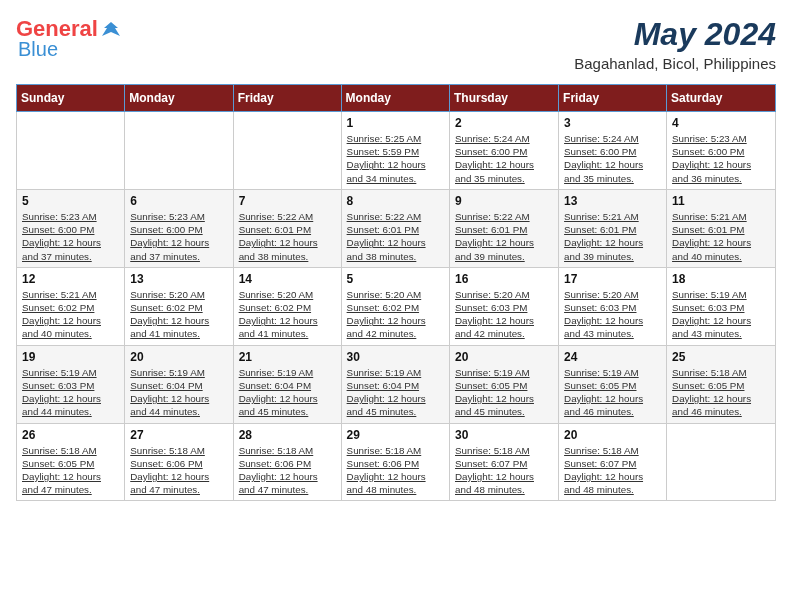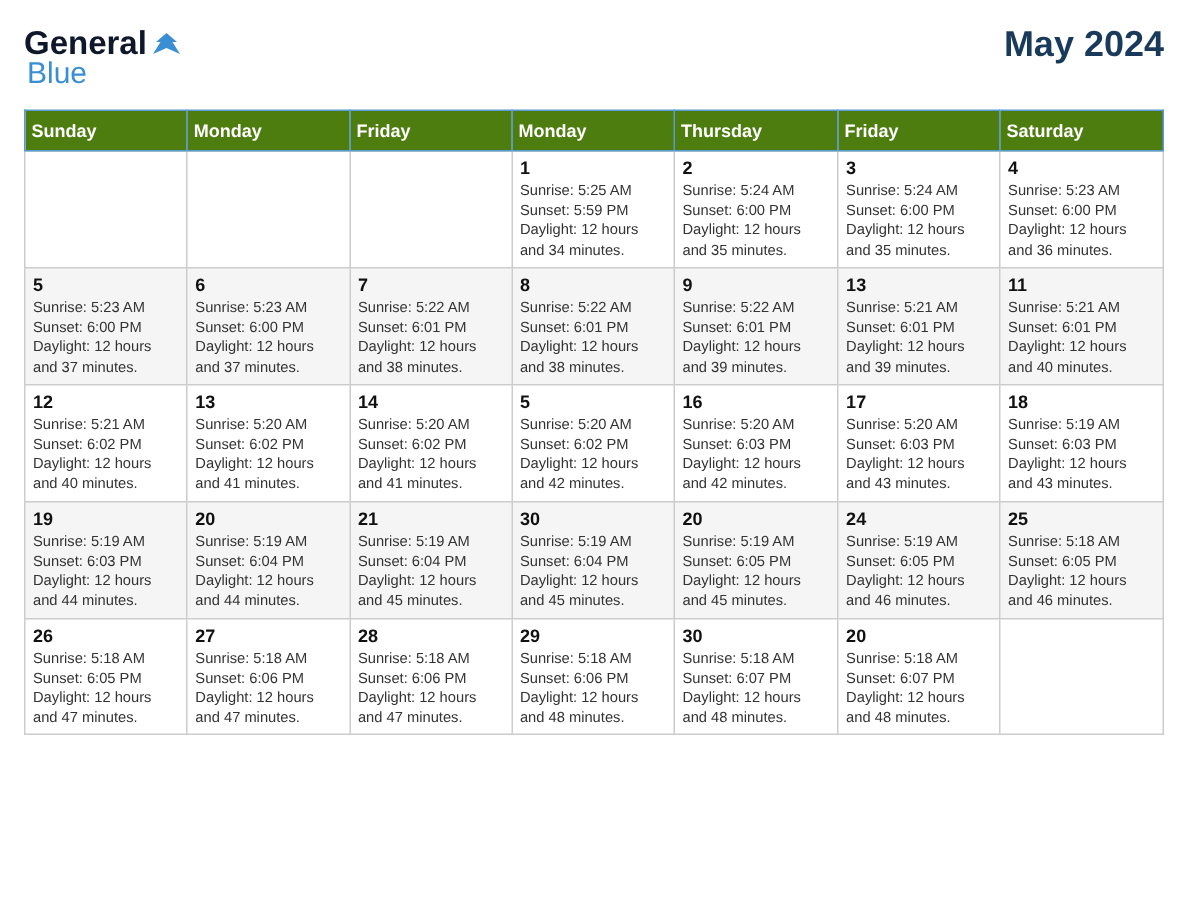--- a/index.html
+++ b/index.html
@@ -18,36 +18,37 @@
     }
     .logo {
       display: flex;
       flex-direction: column;
       align-items: flex-start;
     }
     .title-area {
       text-align: right;
     }
     .month-title {
-      font-size: 24px;
+      font-size: 32px;
       font-weight: bold;
       color: #1a3a5c;
+      font-style: italic;
     }
     .location-title {
       font-size: 15px;
       color: #333;
       margin-top: 2px;
     }
     table {
       width: 100%;
       border-collapse: collapse;
       font-size: 10.5px;
     }
     thead tr th {
-      background: #4d7c0f;
+      background: #7f1d1d;
       color: #fff;
       font-size: 12px;
       font-weight: bold;
       padding: 6px 4px;
       text-align: left;
       border: 1px solid #5a9ad4;
       margin-top: 44px;
     }
     tbody tr td {
       border: 1px solid #ccc;
@@ -63,40 +64,42 @@
     .day-number {
       font-weight: bold;
       font-size: 12px;
       margin-bottom: 2px;
       color: #111;
     }
     .day-info {
       font-size: 9.8px;
       color: #333;
       line-height: 1.35;
+      text-decoration: underline;
     }
     .empty-cell {
       background: #fff !important;
     }
   </style>
 </head>
 <body>
 
 <div class="header-area">
   <div class="logo">
     <div style="display:flex;align-items:center;gap:2px;">
-      <span style="font-size:22px;font-weight:bold;color:#0f172a;">General</span>
+      <span style="font-size:22px;font-weight:bold;color:#ef4444;">General</span>
       <svg width="22" height="22" viewBox="0 0 22 22">
         <polygon points="11,4 18,10 15,10 20,18 11,14 2,18 7,10 4,10" fill="#3a8fd4"></polygon>
       </svg>
     </div>
     <div style="font-size:20px;font-weight:normal;color:#3a8fd4;margin-top:-4px;margin-left:2px;">Blue</div>
   </div>
   <div class="title-area">
     <div class="month-title">May 2024</div>
+    <div class="location-title">Bagahanlad, Bicol, Philippines</div>
   </div>
 </div>
 
 <table>
   <thead>
     <tr id="weekday-header">
     <th>Sunday</th>
         <th>Monday</th>
         <th>Friday</th>
         <th>Monday</th>

